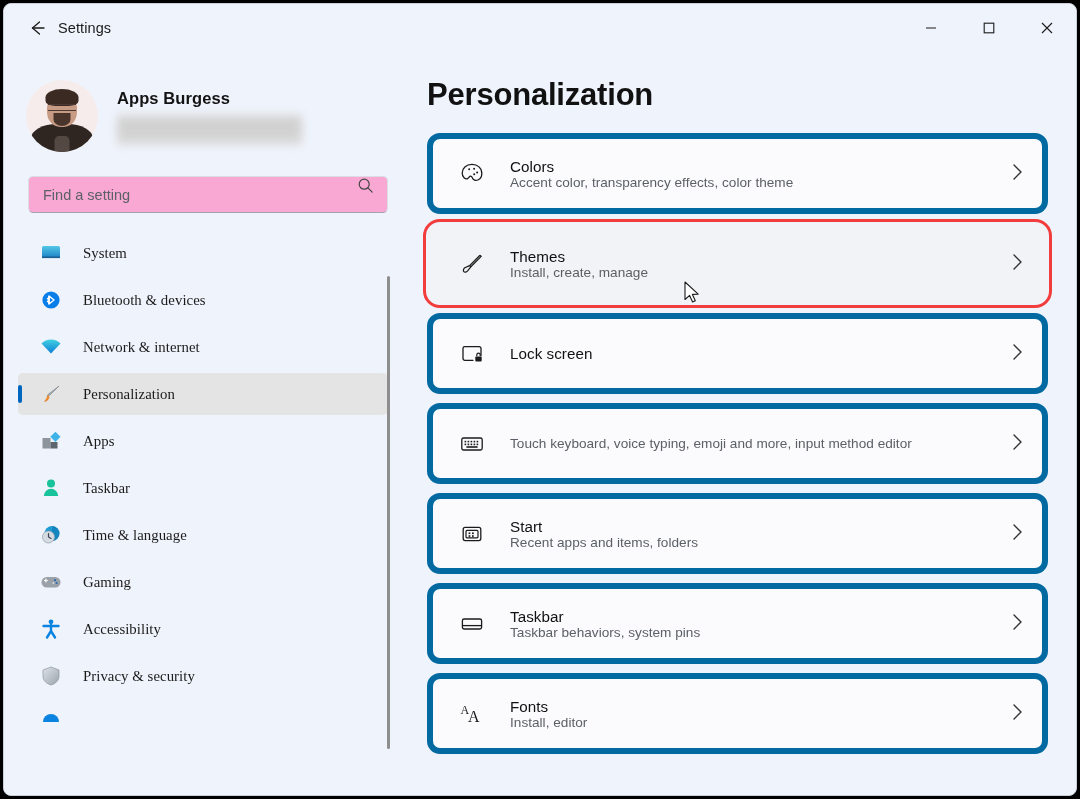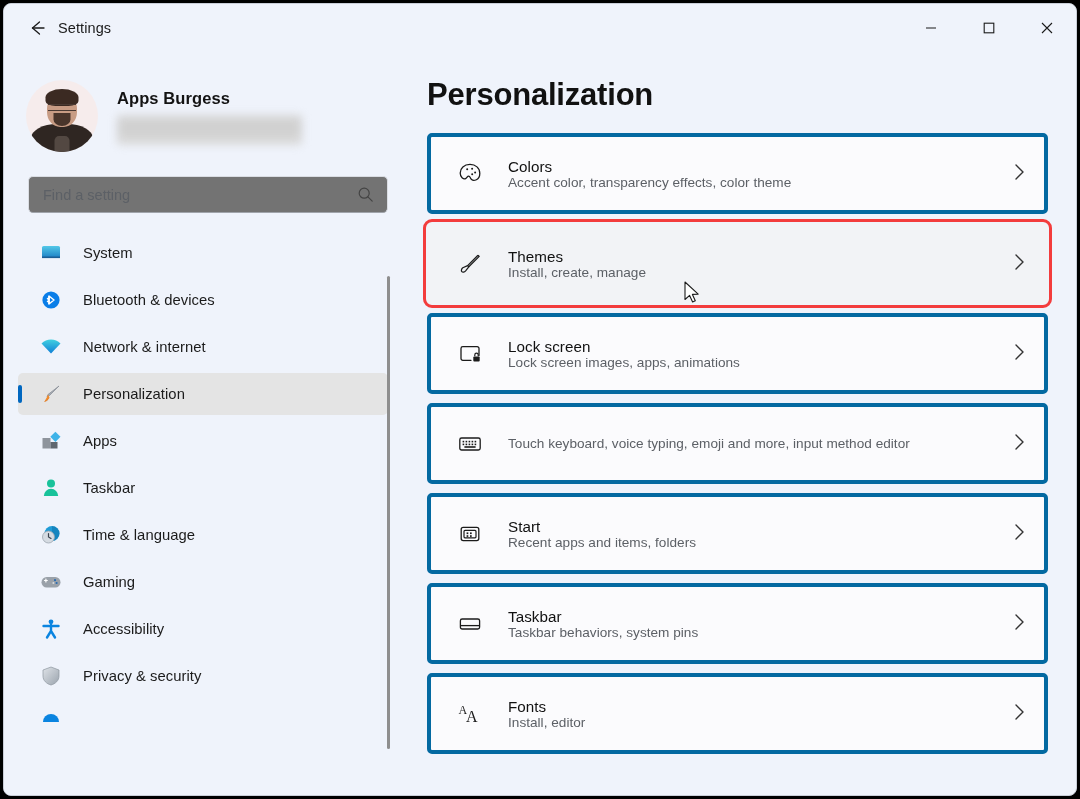--- a/index.html
+++ b/index.html
@@ -139,26 +139,25 @@
     margin-top: 7px;
     width: 185px; height: 30px;
     background: linear-gradient(180deg,#d7d7d7,#cfcfcf 45%,#dcdcdc);
     filter: blur(4px);
     border-radius: 3px;
   }
 
   .search-wrap {
     margin: 24px 0 0 24px;
     width: 360px; height: 37px;
-    background: #737373;
+    background: #f9a8d4;
     border: 1px solid #dadde3;
     border-bottom: 1.6px solid #a0a4ab;
     border-radius: 5px;
     display: flex;
-    align-items: center;
     padding: 0 13px 0 14px;
   }
   .search-input {
     flex: 1;
     border: none;
     outline: none;
     background: transparent;
     font-family: "Liberation Sans", sans-serif;
     font-size: 14.5px;
     color: #1b1b1b;
@@ -173,20 +172,21 @@
   }
   .nav-item {
     position: relative;
     display: flex;
     align-items: center;
     height: 42px;
     margin: 5px 16px 5px 14px;
     border-radius: 5px;
     padding-left: 20px;
     cursor: pointer;
+    font-family: Liberation Serif, serif;
   }
   .nav-item.selected { background: #e4e4e4; }
   .nav-item.selected::before {
     content: "";
     position: absolute;
     left: 0; top: 50%;
     transform: translateY(-50%);
     width: 3.5px; height: 18px;
     border-radius: 2px;
     background: #0067c0;
@@ -227,22 +227,22 @@
     color: #111;
     margin: 26px 0 0 23px;
     letter-spacing: -.2px;
   }
   .cards { margin-top: 20px; }
   .card {
     position: relative;
     margin: 0 30px 9px 23px;
     height: 81px;
     background: #fbfbfd;
-    border: 4px solid #0369a1;
-    border-radius: 5px;
+    border: 6px solid #0369a1;
+    border-radius: 13px;
     display: flex;
     align-items: center;
     padding-left: 21px;
     cursor: pointer;
   }
   .card.highlighted {
     background: #f2f3f6;
     outline: 3px solid #f33c3c;
     outline-offset: 1px;
     border-color: #f2f3f6;
@@ -530,21 +530,20 @@
         <span class="card-icon">
           <svg width="26" height="26" viewBox="0 0 26 26">
             <path d="M22 14.5 V7.5 A1.8 1.8 0 0 0 20.2 5.7 H5.8 A1.8 1.8 0 0 0 4 7.5
                      V17.5 A1.8 1.8 0 0 0 5.8 19.3 H14" fill="none" stroke="#1b1b1b" stroke-width="1.3" stroke-linecap="round" stroke-linejoin="round"></path>
             <rect x="16.3" y="15.4" width="6.4" height="5.2" rx="1" fill="#1b1b1b"></rect>
             <path d="M17.8 15.3 V13.9 A1.7 1.7 0 0 1 21.2 13.9 V15.3" fill="none" stroke="#1b1b1b" stroke-width="1.2"></path>
           </svg>
         </span>
         <div class="card-text">
           <div class="card-title">Lock screen</div>
-          <div class="card-sub">Lock screen images, apps, animations</div>
         </div>
         <span class="chev">
           <svg width="13" height="20" viewBox="0 0 13 20">
             <path d="M3 3 L10 10 L3 17" fill="none" stroke="#333" stroke-width="1.4" stroke-linecap="round" stroke-linejoin="round"></path>
           </svg>
         </span>
       </div>
 
       <div class="card">
         <span class="card-icon">

